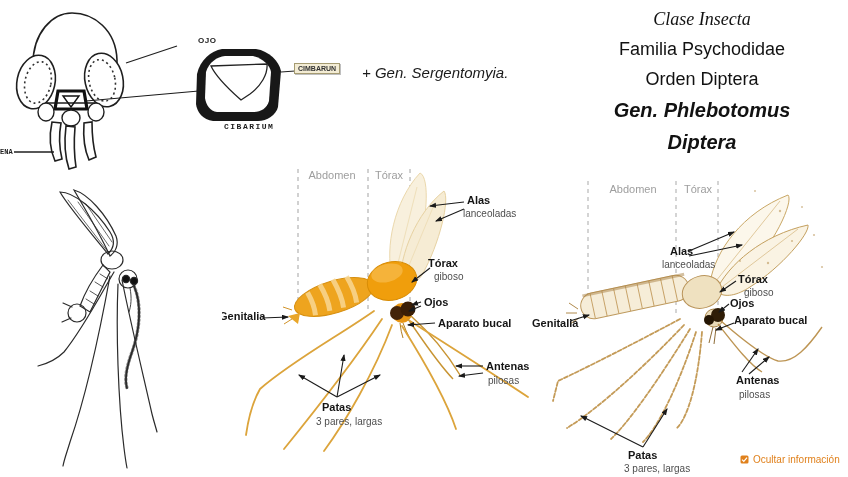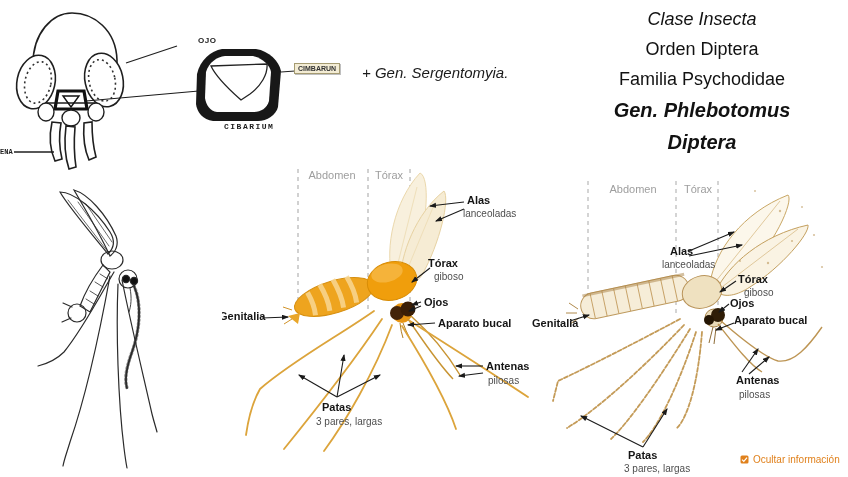--- a/index.html
+++ b/index.html
@@ -23,21 +23,21 @@
     position:absolute; font-size:7px; font-weight:bold; color:#333;
     background:#F3ECD4; border:1px solid #A59B72; padding:1px 3px;
     box-shadow:1px 1px 0 rgba(0,0,0,.25); white-space:nowrap;
   }
   
   .gen-note { position:absolute; left:362px; top:61px; font-style:italic; font-weight:500;
     font-size:15px; line-height:23px; color:#1b1b1b; white-space:nowrap; }
   
   .taxonomy { position:absolute; left:556px; top:4px; width:292px; text-align:center; }
   .tax-line { height:30px; line-height:30px; font-size:18px; color:#121212; }
-  .tax-italic { font-style:italic; }
+  .tax-italic { font-style:italic;font-family:Liberation Serif, serif; }
   .tax-strong { font-weight:bold; font-style:italic; font-size:20px; height:32px; line-height:32px; }
   
   .hide-info { position:absolute; left:740px; top:454px; display:flex; align-items:center; gap:4px; cursor:pointer; }
   .hide-info-label { font-size:10px; color:#E0811C; white-space:nowrap; }
 </style>
 </head>
 <body>
 
 <div id="slide">
 
@@ -94,22 +94,22 @@
     <div class="mono-cap" style="left:204px;top:122px;">CIBARIUM</div>
     <div class="mono-tiny" style="left:0;top:148px;text-align:right;">ENA</div>
   </div>
 
   <div class="gen-note">
     <div>+ Gen. Sergentomyia.</div>
   </div>
 
   <div class="taxonomy">
     <div class="tax-line tax-italic">Clase Insecta</div>
+    <div class="tax-line">Familia Psychodidae</div>
     <div class="tax-line">Orden Diptera</div>
-    <div class="tax-line">Familia Psychodidae</div>
     <div class="tax-line tax-strong">Gen. Phlebotomus</div>
     <div class="tax-line tax-strong">Diptera</div>
   </div>
 
   <div class="abs" style="left:30px;top:180px;width:220px;height:294px;">
     <svg width="220" height="294" viewBox="0 0 220 294">
       <g fill="none" stroke="#2b2b2b" stroke-width="1.2" stroke-linecap="round">
 
         <g>
           <path d="M78,74 C60,52 38,26 30,12 C44,12 66,30 80,52 C85,60 84,68 78,74 Z"></path>

